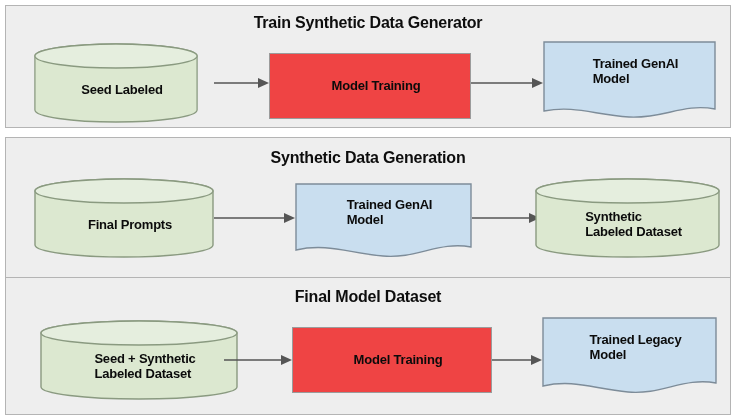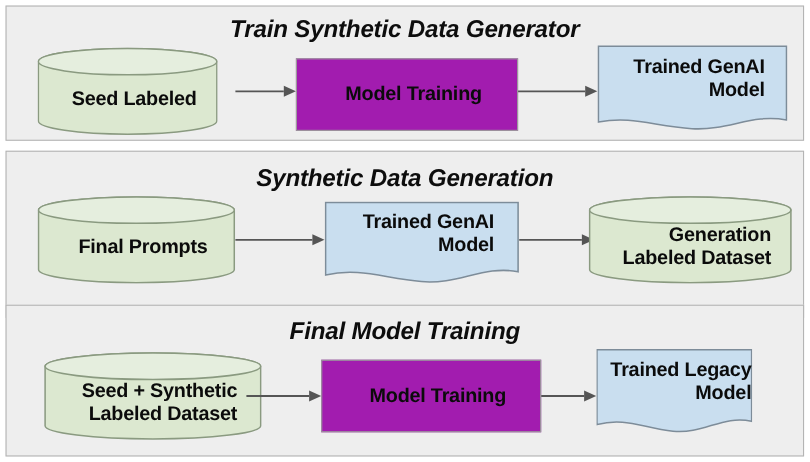--- a/index.html
+++ b/index.html
@@ -22,60 +22,59 @@
     box-sizing:border-box;
   }
   .panel-1{top:5px;height:123px;}
   .panel-2{top:137px;height:152px;}
   .panel-3{top:277px;height:138px;}
 
   .panel-title{
     position:absolute;
     left:0;right:0;
     text-align:center;
-    font-size:22px;
+    font-size:16px;
     font-weight:bold;
     color:#0d0d0d;
     letter-spacing:-0.2px;
     white-space:nowrap;
-    font-style:italic;
   }
   .panel-1 .panel-title{top:8px;}
   .panel-2 .panel-title{top:11px;}
   .panel-3 .panel-title{top:10px;}
 
   
   .node{
     position:absolute;
     box-sizing:border-box;
   }
   .node .label{
     position:absolute;
     left:0;right:0;
     display:flex;
     align-items:center;
     justify-content:center;
-    text-align:right;
-    font-size:18px;
+    text-align:left;
+    font-size:13px;
     font-weight:bold;
     color:#0b0b0b;
     line-height:1.18;
     letter-spacing:-0.2px;
     pointer-events:none;
     padding-left:12px;
   }
 
   
   .cyl{}
   .cyl svg{position:absolute;left:0;top:0;width:100%;height:100%;display:block;}
   .cyl .label{top:22%;bottom:6%;}
 
   
   .proc{
-    background:#a21caf;
+    background:#ef4444;
     border:1px solid #9b9b9b;
   }
   .proc .label{top:0;bottom:0;}
 
   
   .doc svg{position:absolute;left:0;top:0;width:100%;height:100%;display:block;}
   .doc .label{top:4%;bottom:30%;}
 
   
   .arrow{position:absolute;}
@@ -177,29 +176,29 @@
       </svg>
     </div>
 
     <div class="node cyl" style="left:529px;top:40px;width:185px;height:80px;">
       <svg viewBox="0 0 185 80" preserveAspectRatio="none">
         <path d="M1,13 A91.5,12 0 0 1 184,13 L184,67 A91.5,12 0 0 1 1,67 Z" fill="#dce8d0" stroke="#8a9a80" stroke-width="1.4"></path>
         <ellipse cx="92.5" cy="13" rx="91.5" ry="12" fill="#e5eede" stroke="#8a9a80" stroke-width="1.4"></ellipse>
       </svg>
       <div class="label">
           <span>
-            <div>Generation</div>
+            <div>Synthetic</div>
             <div>Labeled Dataset</div>
           </span>
         </div>
     </div>
   </div>
 
   <div class="panel panel-3">
-    <div class="panel-title">Final Model Training</div>
+    <div class="panel-title">Final Model Dataset</div>
 
     <div class="node cyl" style="left:20px;top:42px;width:198px;height:80px;margin-left:14px;">
       <svg viewBox="0 0 198 80" preserveAspectRatio="none">
         <path d="M1,13 A98,12 0 0 1 197,13 L197,67 A98,12 0 0 1 1,67 Z" fill="#dce8d0" stroke="#8a9a80" stroke-width="1.4"></path>
         <ellipse cx="99" cy="13" rx="98" ry="12" fill="#e5eede" stroke="#8a9a80" stroke-width="1.4"></ellipse>
       </svg>
       <div class="label">
           <span>
             <div>Seed + Synthetic</div>
             <div>Labeled Dataset</div>
@@ -222,21 +221,21 @@
         </div>
     </div>
 
     <div class="arrow" style="left:486px;top:75px;width:50px;height:14px;">
       <svg viewBox="0 0 50 14" preserveAspectRatio="none">
         <line x1="0" y1="7" x2="39" y2="7" stroke="#555555" stroke-width="1.6"></line>
         <polygon points="39,2 50,7 39,12" fill="#555555"></polygon>
       </svg>
     </div>
 
-    <div class="node doc" style="left:536px;top:39px;width:142px;height:81px;">
+    <div class="node doc" style="left:536px;top:39px;width:175px;height:81px;">
       <svg viewBox="0 0 175 81" preserveAspectRatio="none">
         <path d="M1,1 L174,1 L174,66 C142,60 120,78 86,75 C52,72 32,62 1,69 Z" fill="#c9deef" stroke="#7d8c99" stroke-width="1.4"></path>
       </svg>
       <div class="label">
           <span>
             <div>Trained Legacy</div>
             <div>Model</div>
           </span>
         </div>
     </div>

